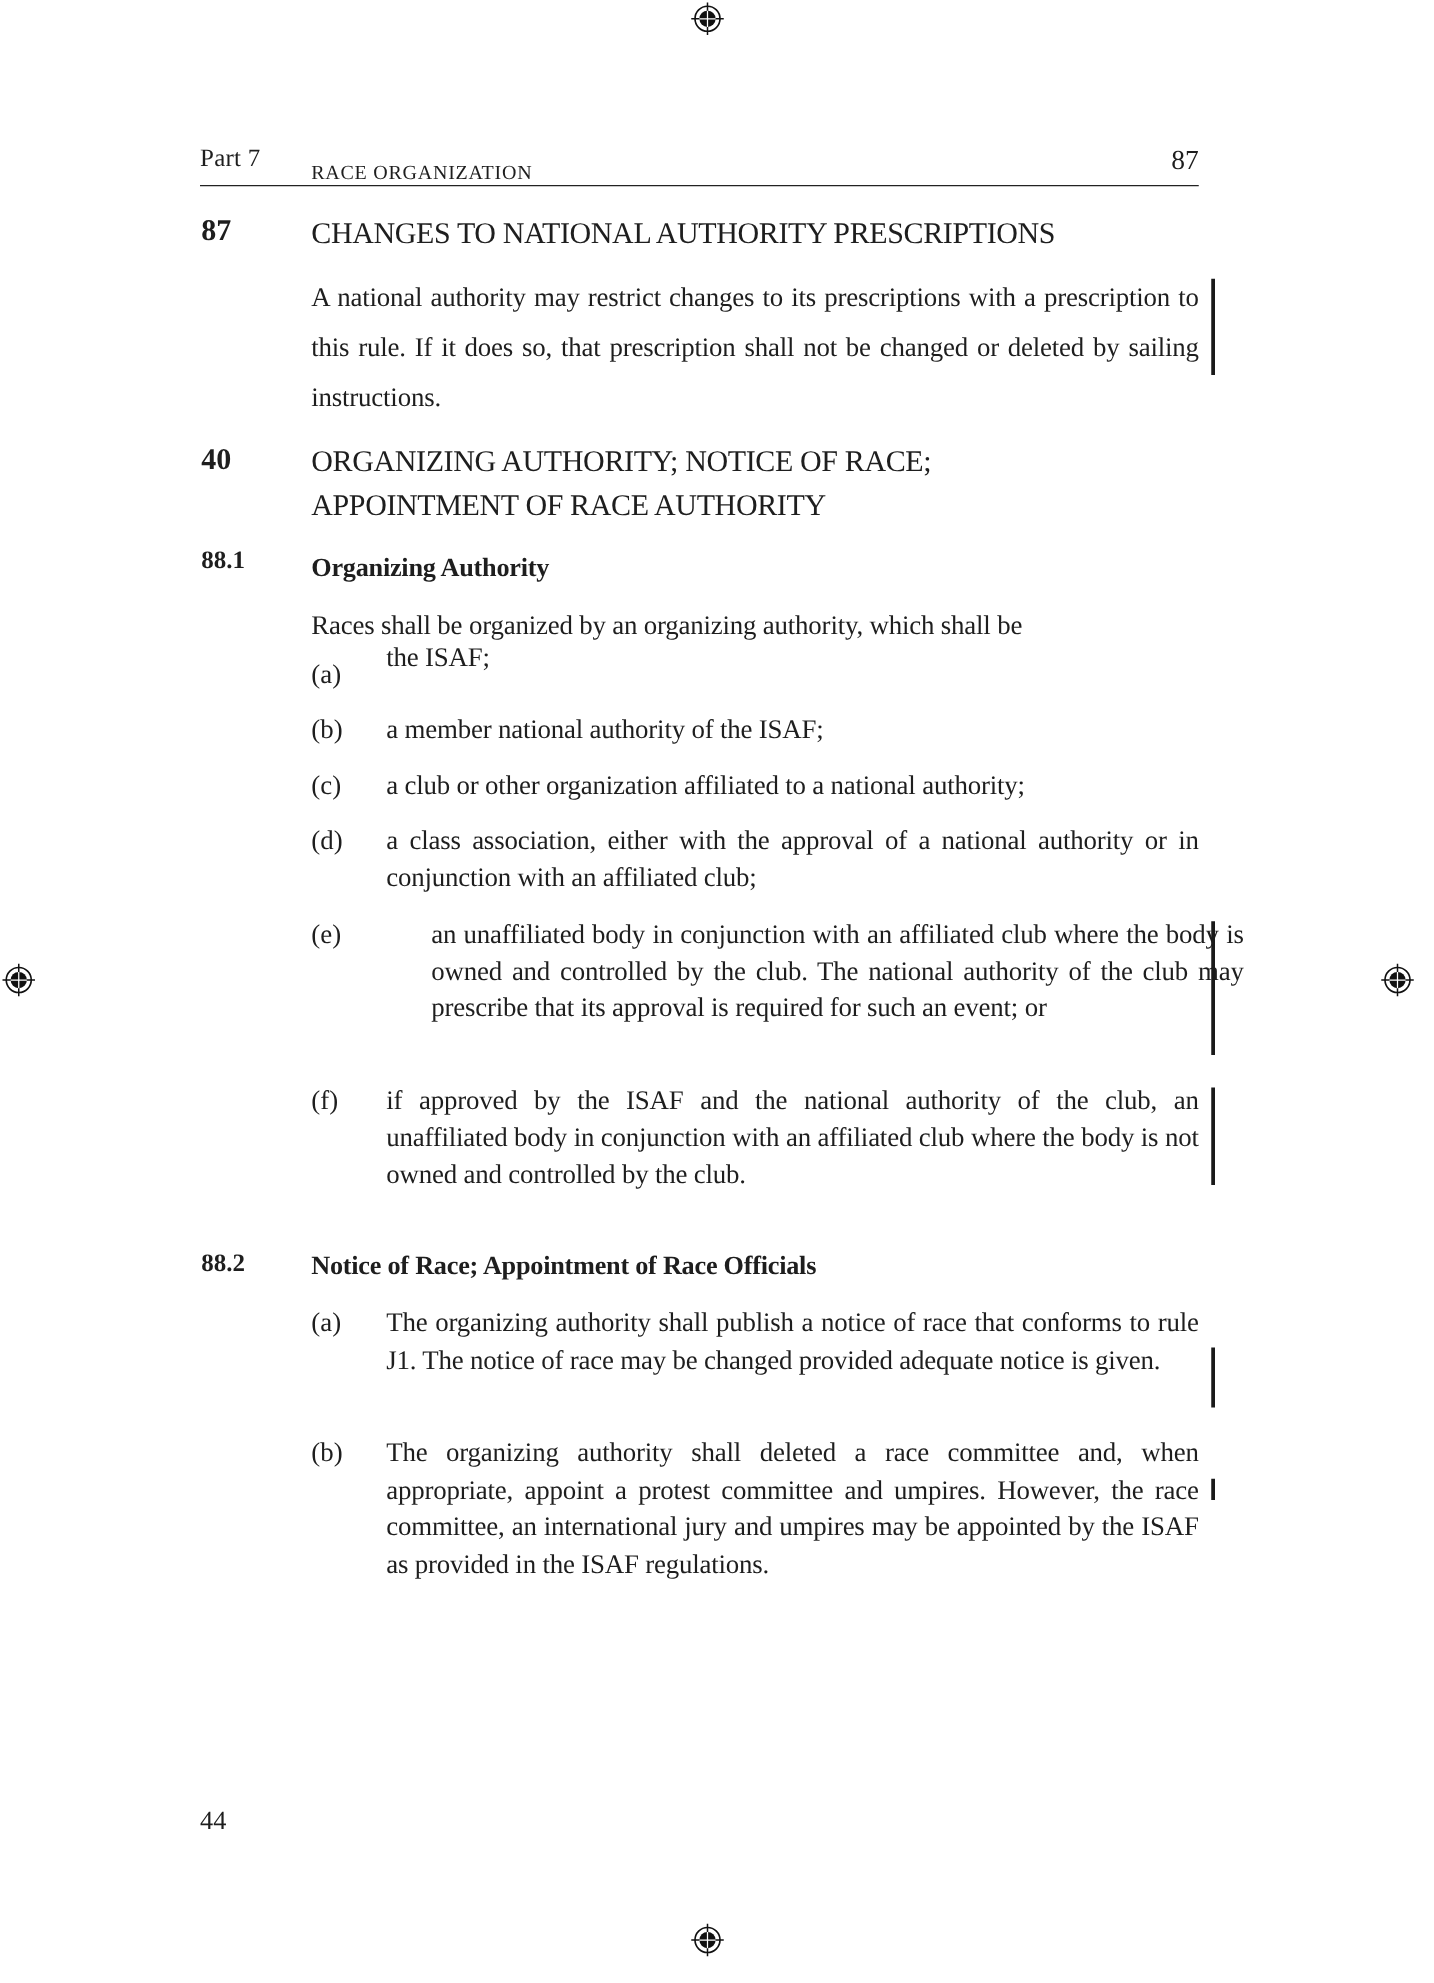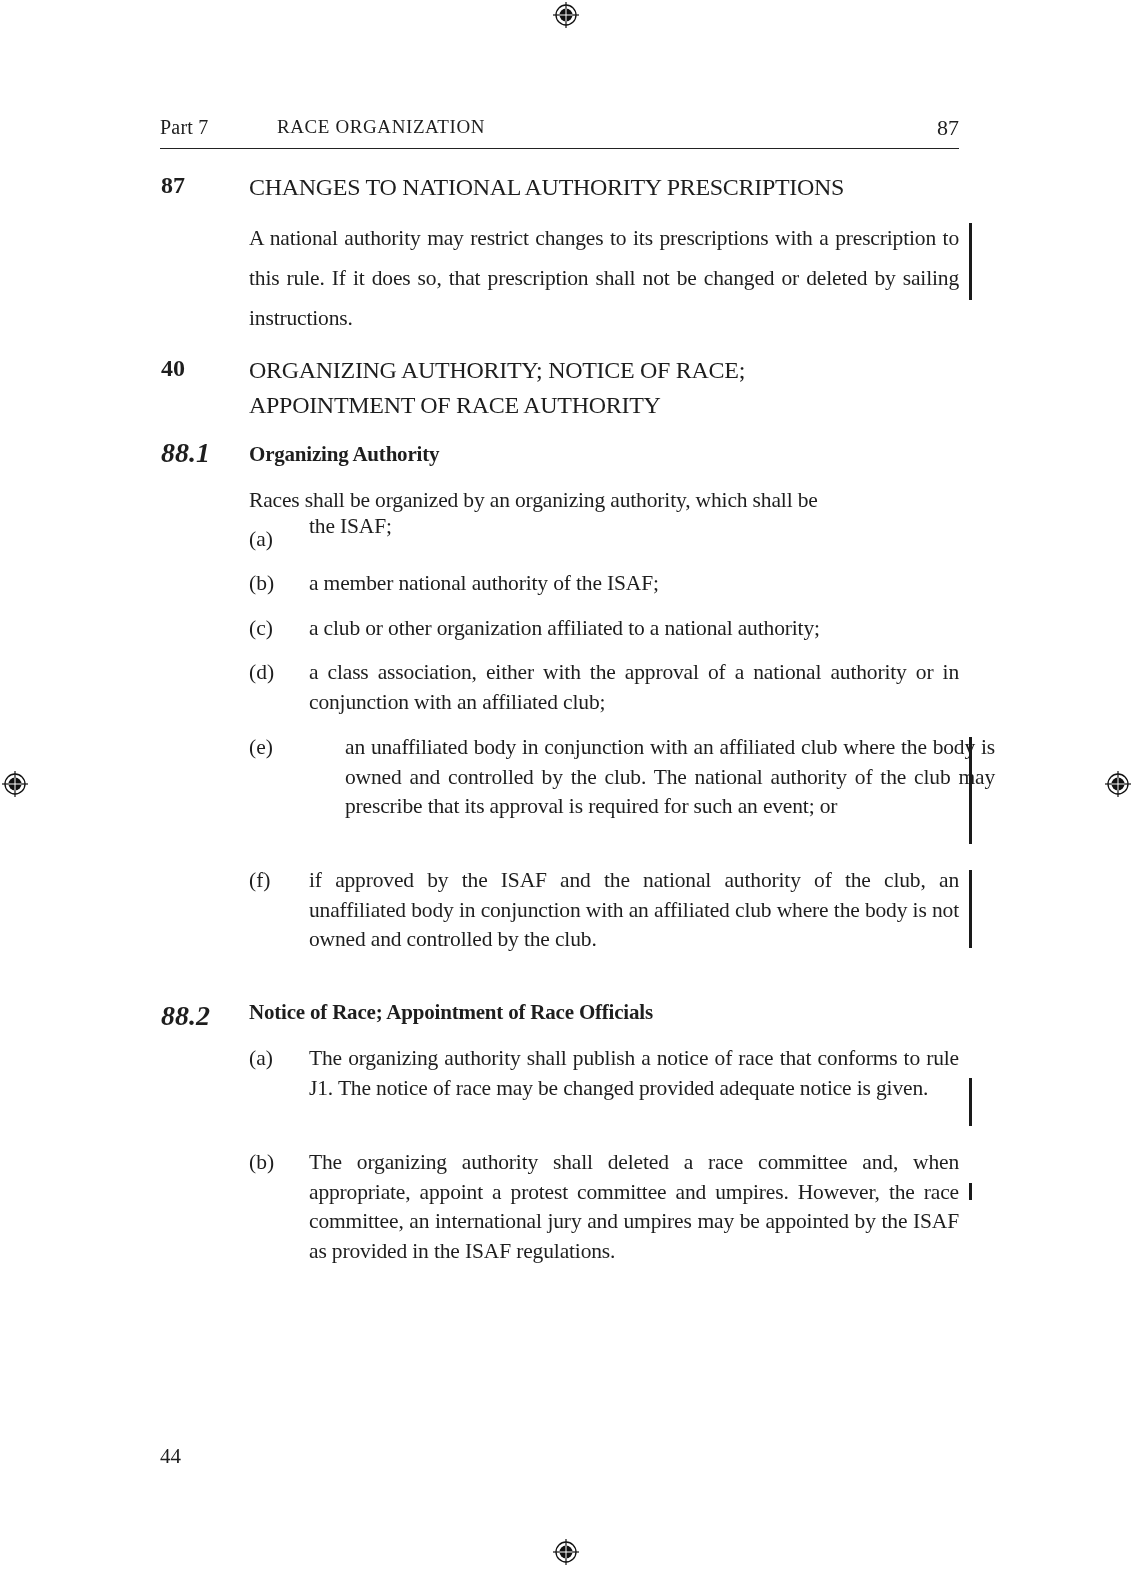--- a/index.html
+++ b/index.html
@@ -8,27 +8,27 @@
     font-family: "Liberation Serif", "DejaVu Serif", serif; color: #1e1e1e;
   }
   .reg { position: absolute; width: 28px; height: 28px; }
   .reg svg { width: 28px; height: 28px; display: block; }
 
   .running-head {
     position: absolute; left: 160px; top: 114px; width: 799px; height: 34px;
     border-bottom: 1.3px solid #222; font-size: 20px;
   }
   .running-head .part { position: absolute; left: 0; top: 2px; letter-spacing: 0.2px; }
-  .running-head .section { position: absolute; left: 89px; top: 2px; letter-spacing: 0.6px; font-size: 19px; margin-left: 28px; }
+  .running-head .section { position: absolute; left: 89px; top: 16px; letter-spacing: 0.6px; font-size: 16px; }
   .running-head .pagenum { position: absolute; right: 0; top: 1px; font-size: 22px; }
 
   .abs { position: absolute; }
   .rule-num { left: 161px; font-size: 24px; font-weight: bold; }
   .rule-title { left: 249px; font-size: 24px; font-weight: normal; line-height: 35px; letter-spacing: -0.3px; }
-  .sub-num { left: 161px; font-size: 28px; font-weight: bold; font-style: italic; }
+  .sub-num { left: 161px; font-size: 20px; font-weight: bold; }
   .sub-title { left: 249px; font-size: 21px; font-weight: bold; letter-spacing: -0.2px; }
 
   .para {
     font-size: 21.5px; line-height: 40px; text-align: justify;
     letter-spacing: -0.15px;
   }
   .para.body { left: 249px; width: 710px; }
   .item-label { left: 249px; font-size: 21.5px; line-height: 29.6px; }
   .item-text { left: 309px; width: 650px; font-size: 21.5px; line-height: 29.6px; text-align: justify; letter-spacing: -0.15px; }
 

